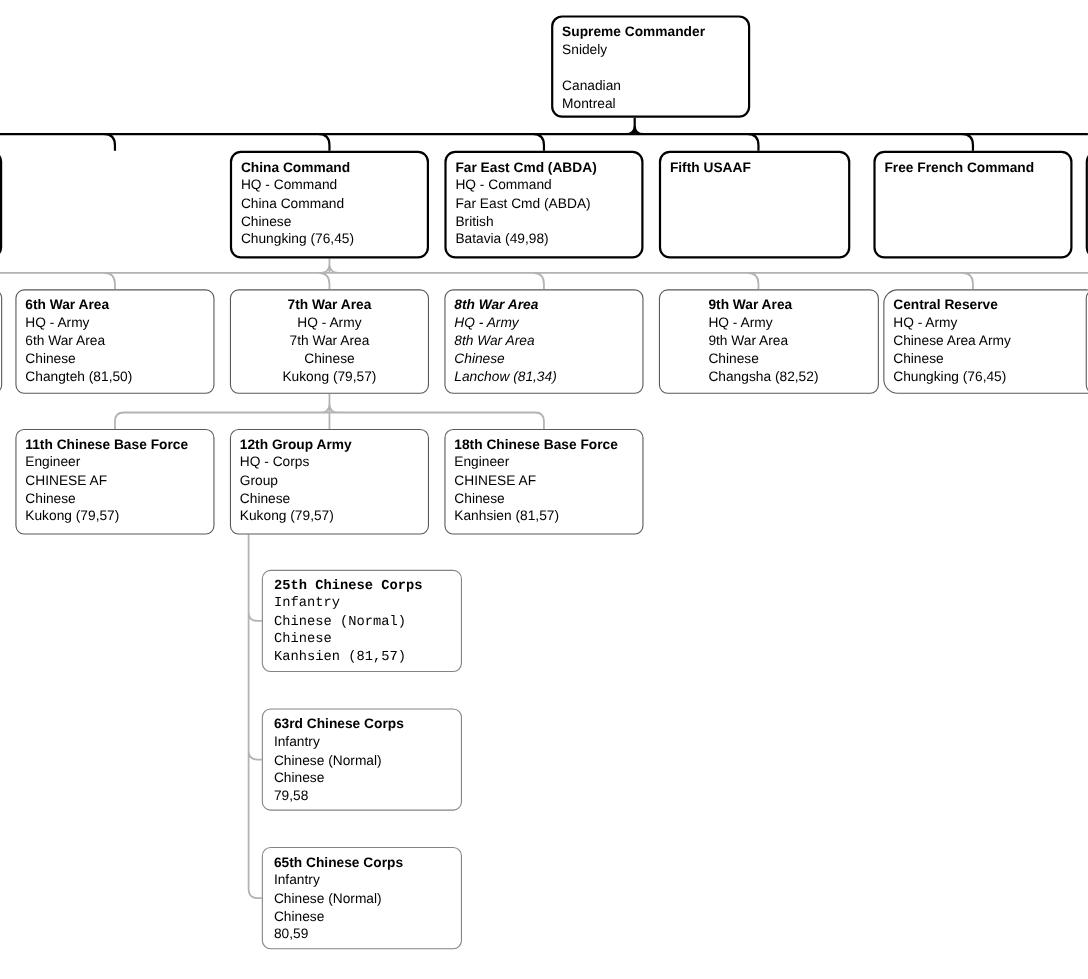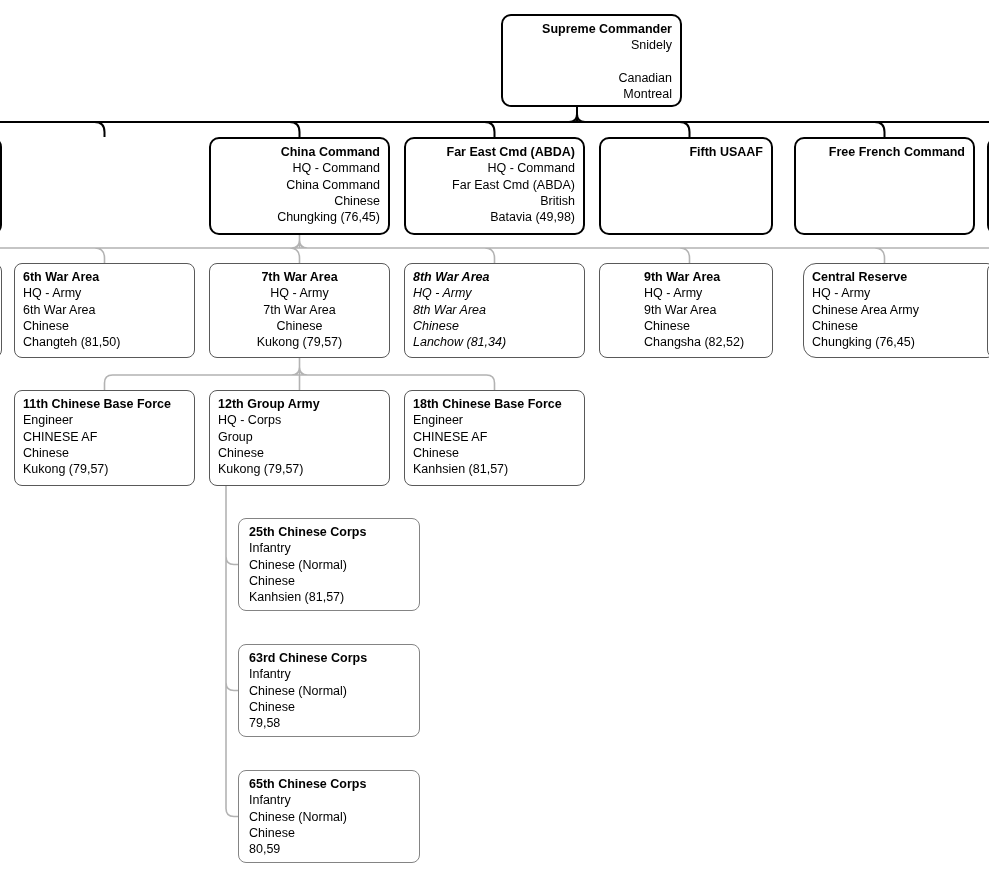--- a/index.html
+++ b/index.html
@@ -7,21 +7,21 @@
   body{
     width:989px;height:890px;overflow:hidden;background:#ffffff;
     font-family:"Liberation Sans",sans-serif;position:relative;
   }
   #canvas{position:absolute;left:0;top:0;width:989px;height:890px;}
   #wires{position:absolute;left:0;top:0;}
   .node{
     position:absolute;background:#ffffff;box-sizing:border-box;
     padding:5px 8px;font-size:12.5px;line-height:16.3px;color:#000;
   }
-  .l1{border:2px solid #000000;border-radius:10px;text-align:right;}
+  .l1{border:2px solid #000000;border-radius:10px;}
   .l2{border:1.5px solid #595959;border-radius:8px;}
   .l3{border:1.5px solid #848484;border-radius:8px;padding-left:10px;}
   .node-title{font-weight:bold;white-space:nowrap;min-height:16.3px;}
   .node-line{white-space:nowrap;min-height:16.3px;}
 </style>
 </head>
 <body>
 
 <div id="canvas">
   <svg id="wires" width="989" height="890" viewBox="0 0 989 890">
@@ -69,21 +69,21 @@
       <div class="node-line">Chinese</div>
       <div class="node-line">Kukong (79,57)</div>
     </div>
     <div class="node l2" style="left: 404px; top: 263px; width: 181px; height: 95px; font-style: italic;">
       <div class="node-title">8th War Area</div>
       <div class="node-line">HQ - Army</div>
       <div class="node-line">8th War Area</div>
       <div class="node-line">Chinese</div>
       <div class="node-line">Lanchow (81,34)</div>
     </div>
-    <div class="node l2" style="left: 599px; top: 263px; width: 174px; height: 95px; padding-left: 44px;">
+    <div class="node l2" style="left: 599px; top: 263px; width: 200px; height: 95px; padding-left: 44px;">
       <div class="node-title">9th War Area</div>
       <div class="node-line">HQ - Army</div>
       <div class="node-line">9th War Area</div>
       <div class="node-line">Chinese</div>
       <div class="node-line">Changsha (82,52)</div>
     </div>
     <div class="node l2" style="left: 803px; top: 263px; width: 197px; height: 95px; border-radius: 13px;">
       <div class="node-title">Central Reserve</div>
       <div class="node-line">HQ - Army</div>
       <div class="node-line">Chinese Area Army</div>
@@ -104,21 +104,21 @@
       <div class="node-line">Chinese</div>
       <div class="node-line">Kukong (79,57)</div>
     </div>
     <div class="node l2" style="left: 404px; top: 390px; width: 181px; height: 96px;">
       <div class="node-title">18th Chinese Base Force</div>
       <div class="node-line">Engineer</div>
       <div class="node-line">CHINESE AF</div>
       <div class="node-line">Chinese</div>
       <div class="node-line">Kanhsien (81,57)</div>
     </div>
-    <div class="node l3" style="left: 238px; top: 518px; width: 182px; height: 93px;">
+    <div class="node l3" style="left: 238px; top: 518px; width: 182px; height: 93px; font-family: Liberation Mono, monospace;">
       <div class="node-title">25th Chinese Corps</div>
       <div class="node-line">Infantry</div>
       <div class="node-line">Chinese (Normal)</div>
       <div class="node-line">Chinese</div>
       <div class="node-line">Kanhsien (81,57)</div>
     </div>
     <div class="node l3" style="left: 238px; top: 644px; width: 182px; height: 93px;">
       <div class="node-title">63rd Chinese Corps</div>
       <div class="node-line">Infantry</div>
       <div class="node-line">Chinese (Normal)</div>

